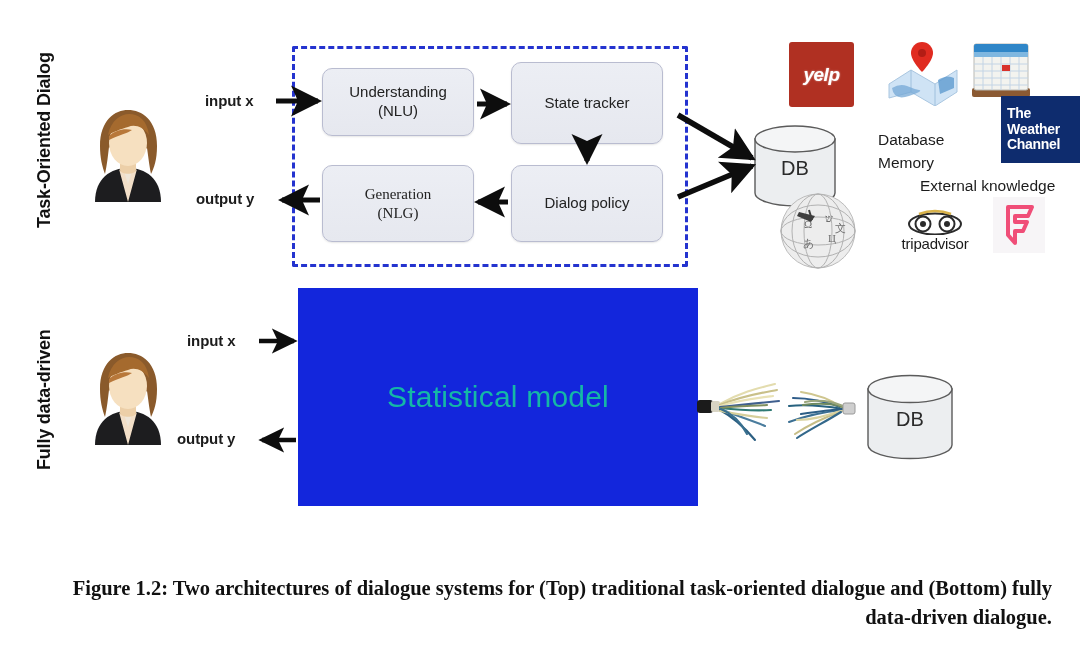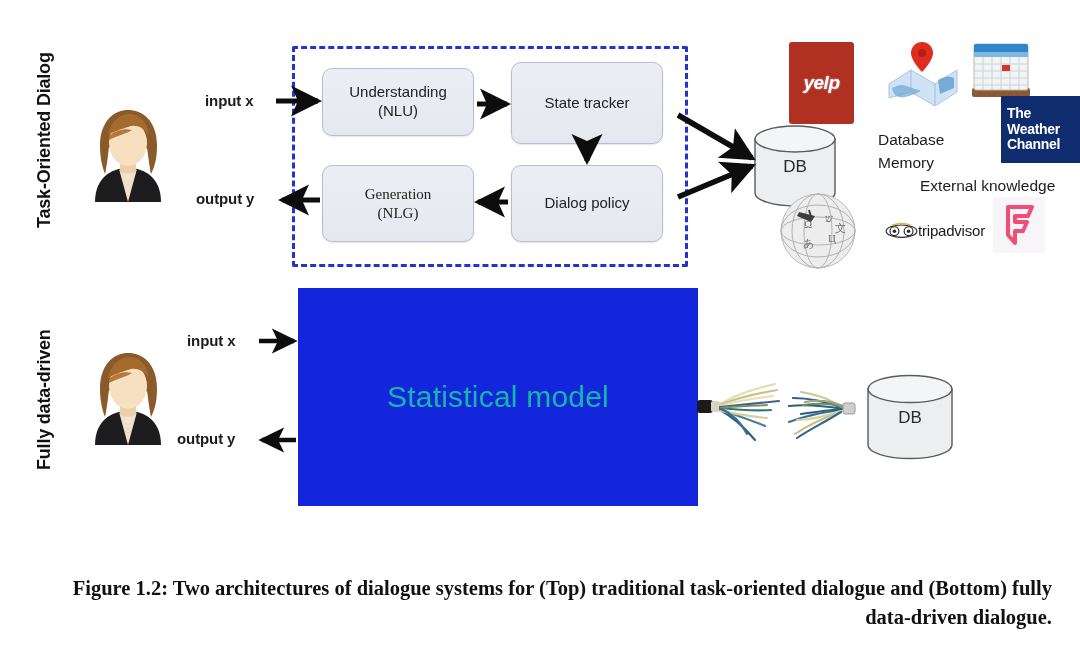--- a/index.html
+++ b/index.html
@@ -110,21 +110,21 @@
 
   
   .db {
     position: absolute;
   }
   .db svg { display:block; }
   .db .db-text {
     position: absolute;
     left: 0; right: 0;
     text-align: center;
-    font-size: 17px;
+    font-size: 20px;
     color: #2a2a2a;
   }
 
   
   .kb-lines {
     position: absolute;
     text-align: center;
     font-size: 15.5px;
     line-height: 1.45;
     color: #1c1c1c;
@@ -166,21 +166,21 @@
     line-height: 1.12;
     letter-spacing: -0.3px;
   }
 
   .logo-foursquare {
     background: #f7f5f7;
     display:flex; align-items:center; justify-content:center;
   }
 
   .logo-tripadvisor {
-    display:flex; align-items:center; justify-content:center;
+    display:flex; flex-direction:column; align-items:center; justify-content:center;
   }
   .logo-tripadvisor .ta-word {
     font-size: 15px;
     color: #1a1a1a;
     letter-spacing: -0.2px;
   }
 
   
   .caption {
     position: absolute;
@@ -260,21 +260,21 @@
       <path d="M2 14 v54 a40 13 0 0 0 80 0 v-54 Z" fill="#eceef0" stroke="#5b5b5b" stroke-width="1.4"></path>
       <ellipse cx="42" cy="14" rx="40" ry="13" fill="#f4f5f6" stroke="#5b5b5b" stroke-width="1.4"></ellipse>
     </svg>
     <div class="db-text" style="top:32px;">DB</div>
   </div>
 
   <div class="kb-lines" style="left:878px; top:129px; transform:translateX(-50%); width:0;">Database</div>
   <div class="kb-lines" style="left:878px; top:152px; transform:translateX(-50%); width:0;">Memory</div>
   <div class="kb-lines" style="left:920px; top:175px; transform:translateX(-50%); width:0;">External knowledge</div>
 
-  <div class="logo logo-yelp" style="left:789px; top:42px; width:65px; height:82px;">
+  <div class="logo logo-yelp" style="left:789px; top:42px; width:65px; height:65px;">
     <span class="yelp-word">yelp</span>
   </div>
 
   <div class="logo" style="left:886px; top:36px; width:74px; height:70px;">
     <svg width="74" height="70" viewBox="0 0 74 70">
       <path d="M3 48 L25 34 L49 48 L71 34 L71 56 L49 70 L25 56 L3 62 Z" fill="#cfe3f5" stroke="#a9c6e0" stroke-width="1"></path>
       <path d="M25 34 L25 56" stroke="#9fc0dd" stroke-width="1"></path>
       <path d="M49 48 L49 70" stroke="#9fc0dd" stroke-width="1"></path>
       <path d="M6 52 q8 -5 15 -2 t12 4 -10 6 -17 -8 Z" fill="#76a8d6" opacity=".75"></path>
       <path d="M52 44 q9 -6 16 -2 l0 10 -14 6 Z" fill="#5f9bd0" opacity=".8"></path>

